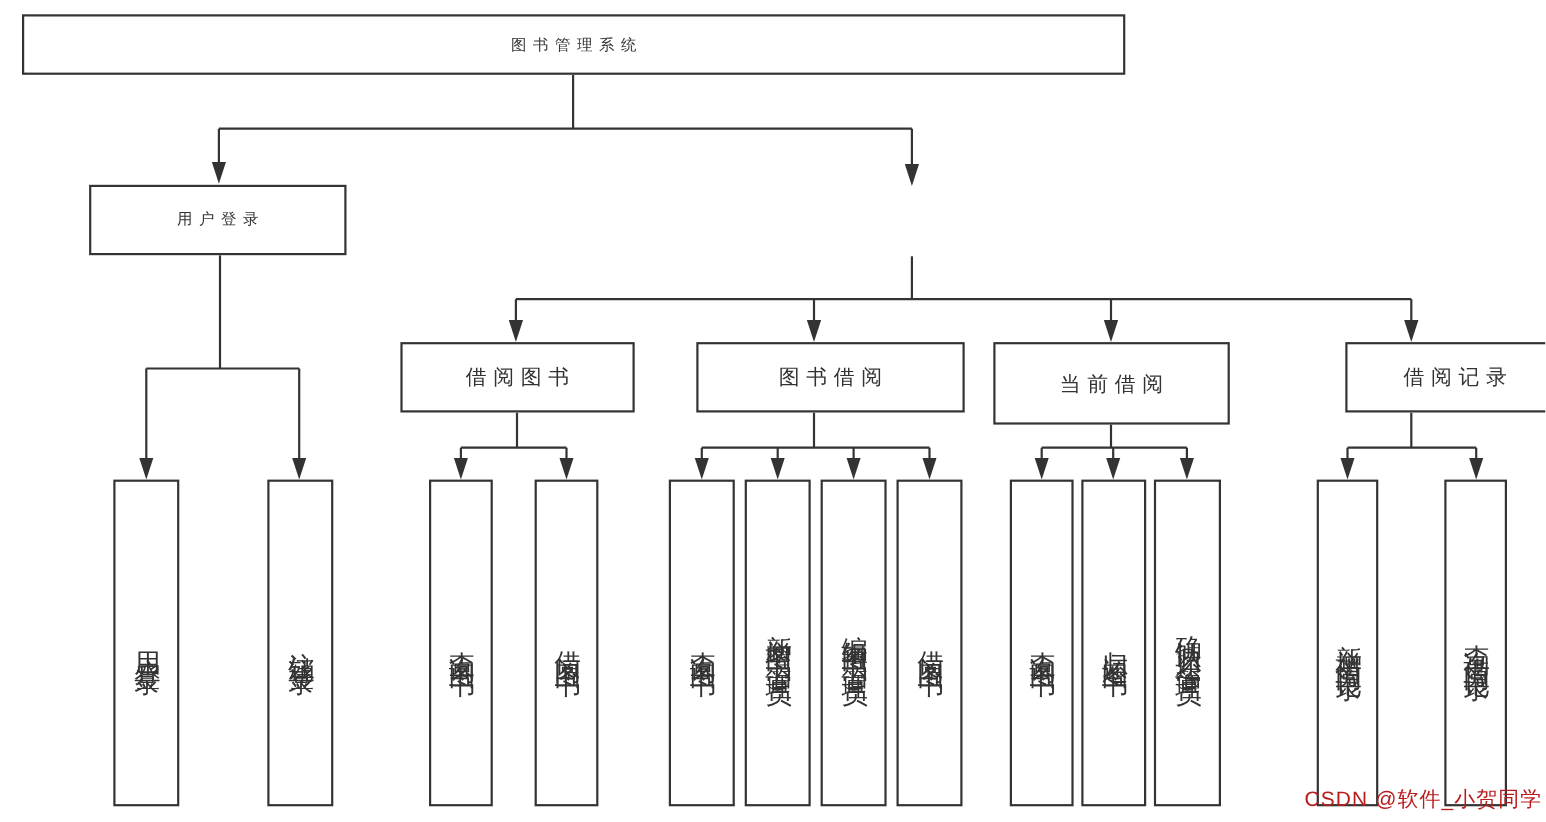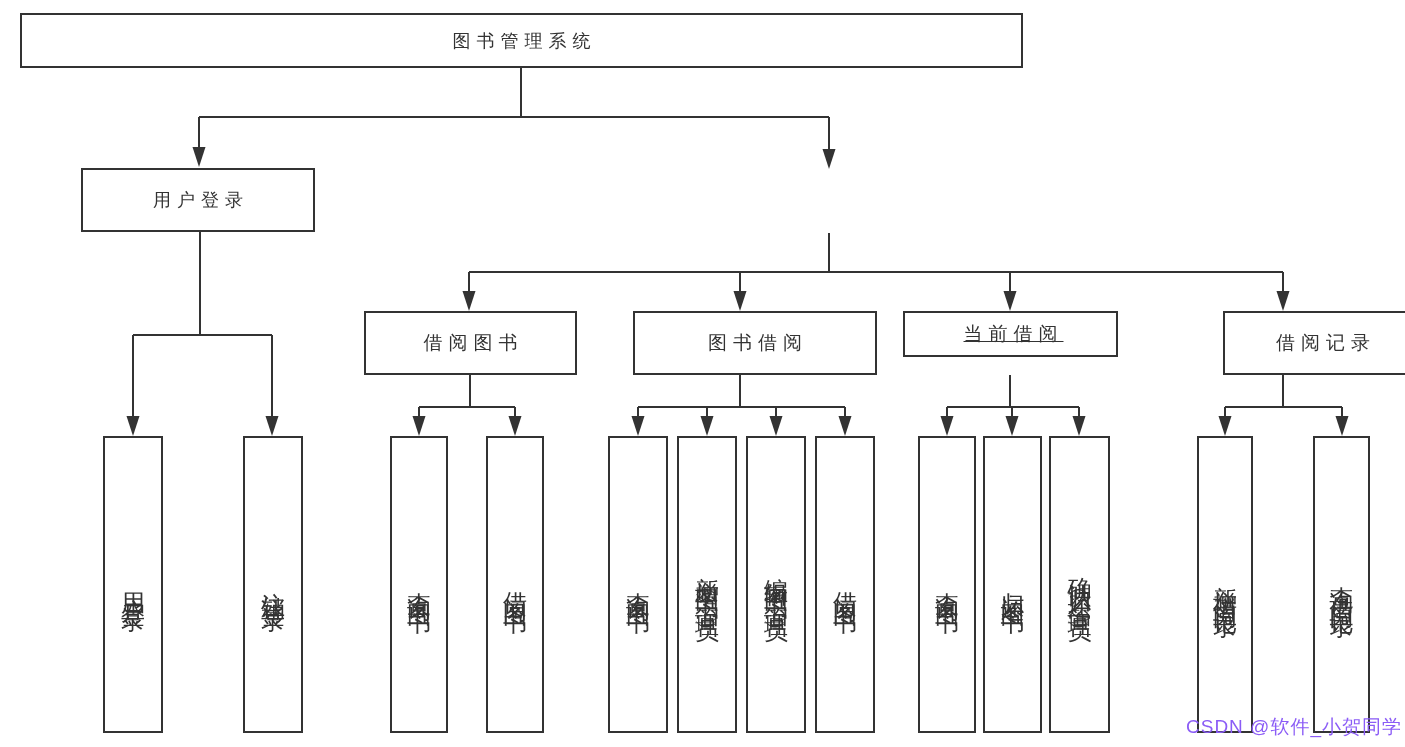--- a/index.html
+++ b/index.html
@@ -26,21 +26,21 @@
     box-sizing: border-box;
     border: 2px solid #333333;
     background: #ffffff;
     color: #333333;
     display: flex;
     align-items: center;
     justify-content: center;
     text-align: center;
   }
   .h-box {
-    font-size: 18px;
+    font-size: 14px;
     letter-spacing: 6px;
     text-indent: 6px; 
     white-space: nowrap;
   }
   .l3-box {
     font-size: 19px;
   }
   .leaf {
     top: 436px;
     height: 297px;
@@ -49,21 +49,21 @@
     font-size: 24px;
     letter-spacing: 6px;
     line-height: 1;
   }
   .watermark {
     position: absolute;
     left: 1186px;
     top: 714px;
     font-size: 19px;
     letter-spacing: 1px;
-    color: #8b5cf6;
+    color: #b91c1c;
     white-space: nowrap;
   }
 </style>
 </head>
 <body>
 
 <div class="canvas">
 
   <svg class="wires" width="1405" height="747" viewBox="0 0 1405 747">
     <defs>
@@ -114,21 +114,21 @@
       <path d="M1342,407 V417" marker-end="url(#arr)"></path>
     </g>
   </svg>
 
   <div class="box h-box" style="left:20px; top:13px; width:1003px; height:55px;">图书管理系统</div>
 
   <div class="box h-box" style="left:81px; top:168px; width:234px; height:64px;">用户登录</div>
 
   <div class="box h-box l3-box" style="left:364px; top:311px; width:213px; height:64px;">借阅图书</div>
   <div class="box h-box l3-box" style="left:633px; top:311px; width:244px; height:64px;">图书借阅</div>
-  <div class="box h-box l3-box" style="left:903px; top:311px; width:215px; height:46px;text-decoration:underline;">当前借阅</div>
+  <div class="box h-box l3-box" style="left:903px; top:311px; width:215px; height:75px;">当前借阅</div>
   <div class="box h-box l3-box" style="left:1175px; top:311px; width:200px; height:64px;margin-left:48px;">借阅记录</div>
 
   <div class="box leaf" style="left:103px; width:60px;">用户登录</div>
   <div class="box leaf" style="left:243px; width:60px;">注销登录</div>
 
   <div class="box leaf" style="left:390px; width:58px;">查询图书</div>
   <div class="box leaf" style="left:486px; width:58px;">借阅图书</div>
 
   <div class="box leaf" style="left:608px; width:60px;">查询图书</div>
   <div class="box leaf" style="left:677px; width:60px;">新增图书（管理员）</div>

